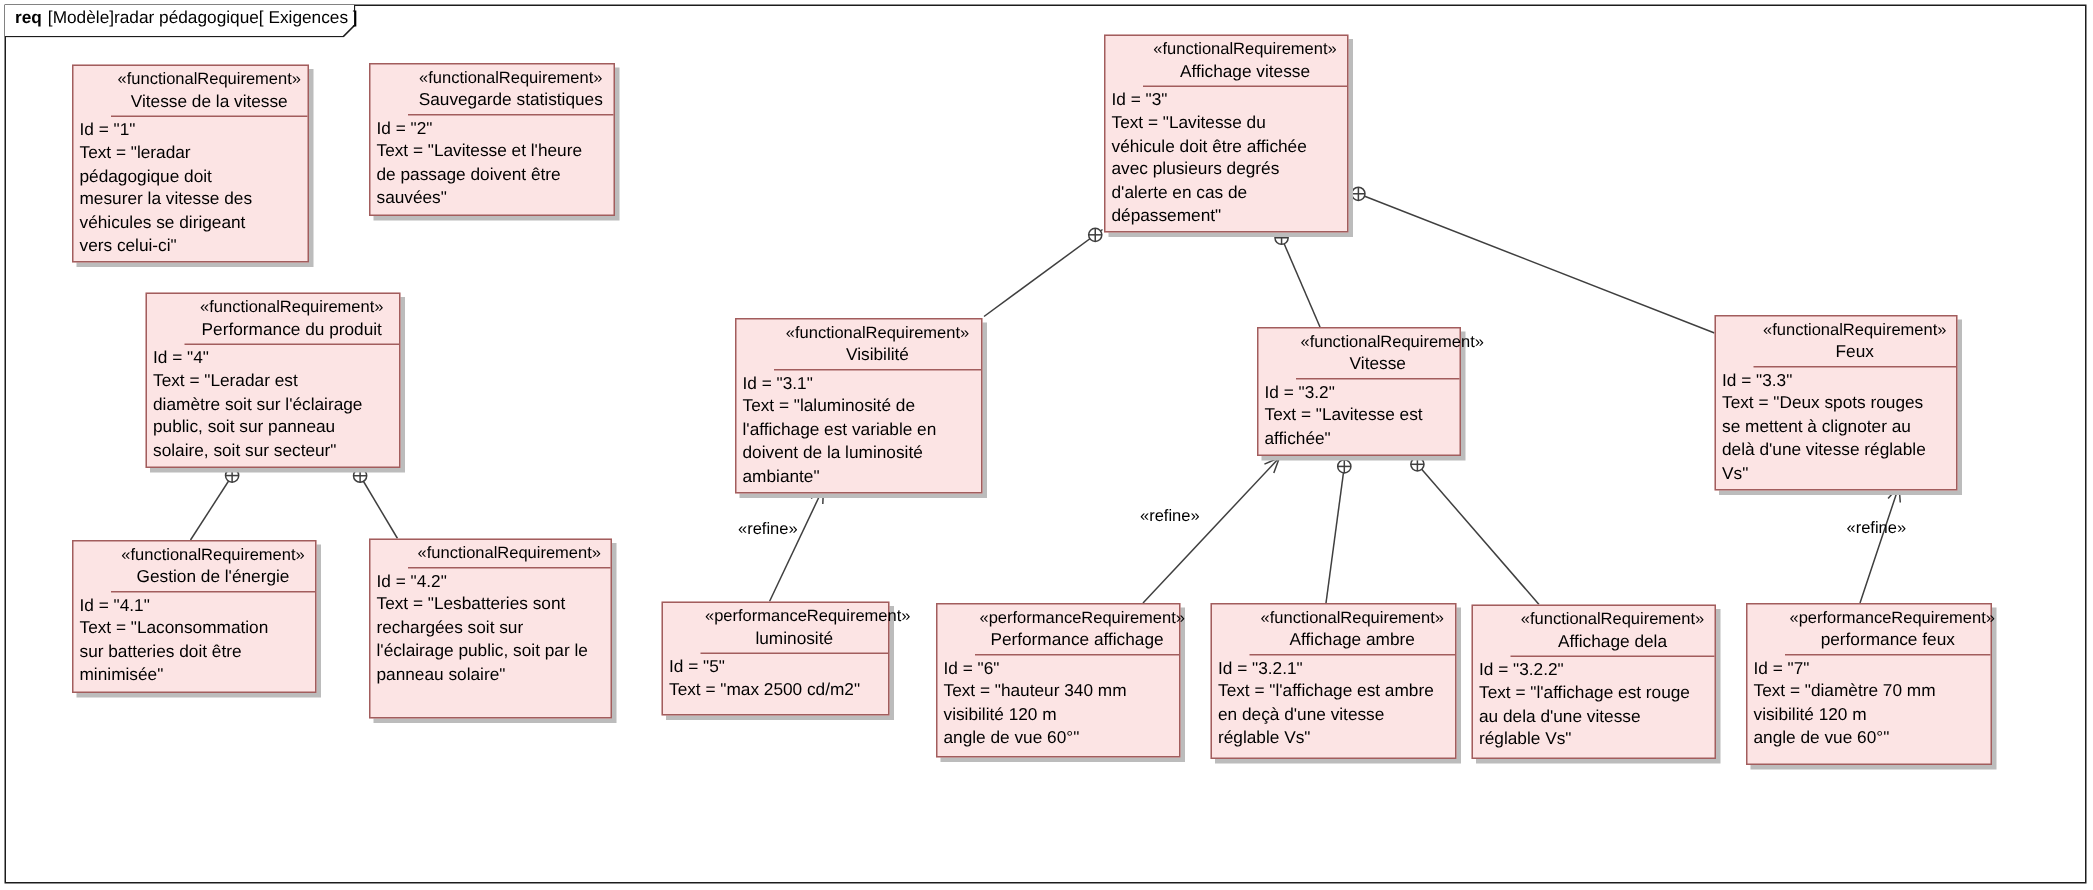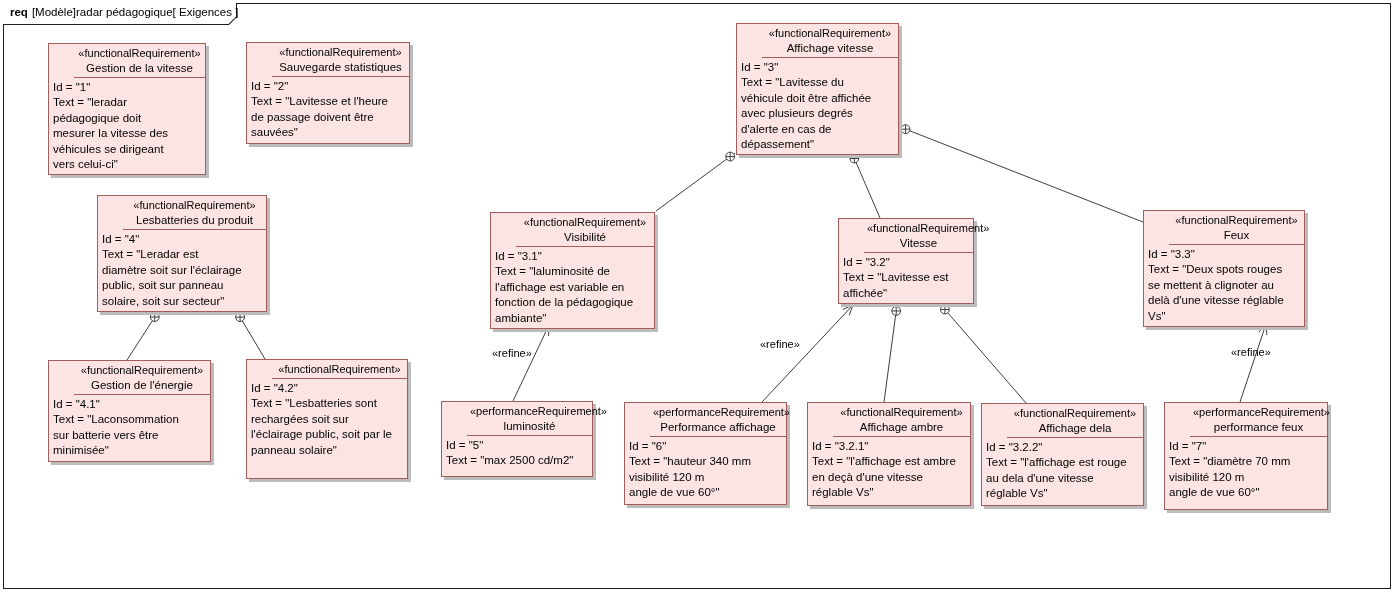--- a/index.html
+++ b/index.html
@@ -98,21 +98,21 @@
       <polyline points="540.7915170216128,332.3226229722366 549,325 548.5340230258903,335.99012581636805" fill="none" stroke="#3f3f3f" stroke-width="1"></polyline>
       <line x1="762" y1="402" x2="853" y2="305" stroke="#3f3f3f" stroke-width="1"></line>
       <polyline points="842.9439577285391,309.4582523296232 853,305 849.1920423434167,315.3198574837867" fill="none" stroke="#3f3f3f" stroke-width="1"></polyline>
       <line x1="1240" y1="402" x2="1266" y2="324" stroke="#3f3f3f" stroke-width="1"></line>
       <polyline points="1258.7323028841834,332.2571531796831 1266,324 1266.8598657848436,334.96634081323646" fill="none" stroke="#3f3f3f" stroke-width="1"></polyline>
     </svg>
   <div id="boxes">
       <div class="req-box" style="left: 48px; top: 43px; width: 158px; min-height: 130px;">
     <div class="hdr">
       <div class="stereo">«functionalRequirement»</div>
-      <div class="bname">Gestion de la vitesse</div>
+      <div class="bname">Vitesse de la vitesse</div>
     </div>
     <div class="body">
           <div>Id = "1"</div>
           <div>Text = "leradar</div>
           <div>pédagogique doit</div>
           <div>mesurer la vitesse des</div>
           <div>véhicules se dirigeant</div>
           <div>vers celui-ci"</div>
         </div>
   </div>
@@ -124,39 +124,39 @@
     <div class="body">
           <div>Id = "2"</div>
           <div>Text = "Lavitesse et l'heure</div>
           <div>de passage doivent être</div>
           <div>sauvées"</div>
         </div>
   </div>
       <div class="req-box" style="left: 97px; top: 195px; width: 170px; min-height: 115px;">
     <div class="hdr">
       <div class="stereo">«functionalRequirement»</div>
-      <div class="bname">Lesbatteries du produit</div>
+      <div class="bname">Performance du produit</div>
     </div>
     <div class="body">
           <div>Id = "4"</div>
           <div>Text = "Leradar est</div>
           <div>diamètre soit sur l'éclairage</div>
           <div>public, soit sur panneau</div>
           <div>solaire, soit sur secteur"</div>
         </div>
   </div>
       <div class="req-box" style="left: 48px; top: 360px; width: 163px; min-height: 102px;">
     <div class="hdr">
       <div class="stereo">«functionalRequirement»</div>
       <div class="bname">Gestion de l'énergie</div>
     </div>
     <div class="body">
           <div>Id = "4.1"</div>
           <div>Text = "Laconsommation</div>
-          <div>sur batterie vers être</div>
+          <div>sur batteries doit être</div>
           <div>minimisée"</div>
         </div>
   </div>
       <div class="req-box" style="left: 246px; top: 359px; width: 162px; min-height: 120px;">
     <div class="hdr">
       <div class="stereo">«functionalRequirement»</div>
     </div>
     <div class="body">
           <div>Id = "4.2"</div>
           <div>Text = "Lesbatteries sont</div>
@@ -181,21 +181,21 @@
   </div>
       <div class="req-box" style="left: 490px; top: 212px; width: 165px; min-height: 112px;">
     <div class="hdr">
       <div class="stereo">«functionalRequirement»</div>
       <div class="bname">Visibilité</div>
     </div>
     <div class="body">
           <div>Id = "3.1"</div>
           <div>Text = "laluminosité de</div>
           <div>l'affichage est variable en</div>
-          <div>fonction de la pédagogique</div>
+          <div>doivent de la luminosité</div>
           <div>ambiante"</div>
         </div>
   </div>
       <div class="req-box" style="left: 838px; top: 218px; width: 136px; min-height: 86px;">
     <div class="hdr">
       <div class="stereo">«functionalRequirement»</div>
       <div class="bname">Vitesse</div>
     </div>
     <div class="body">
           <div>Id = "3.2"</div>

